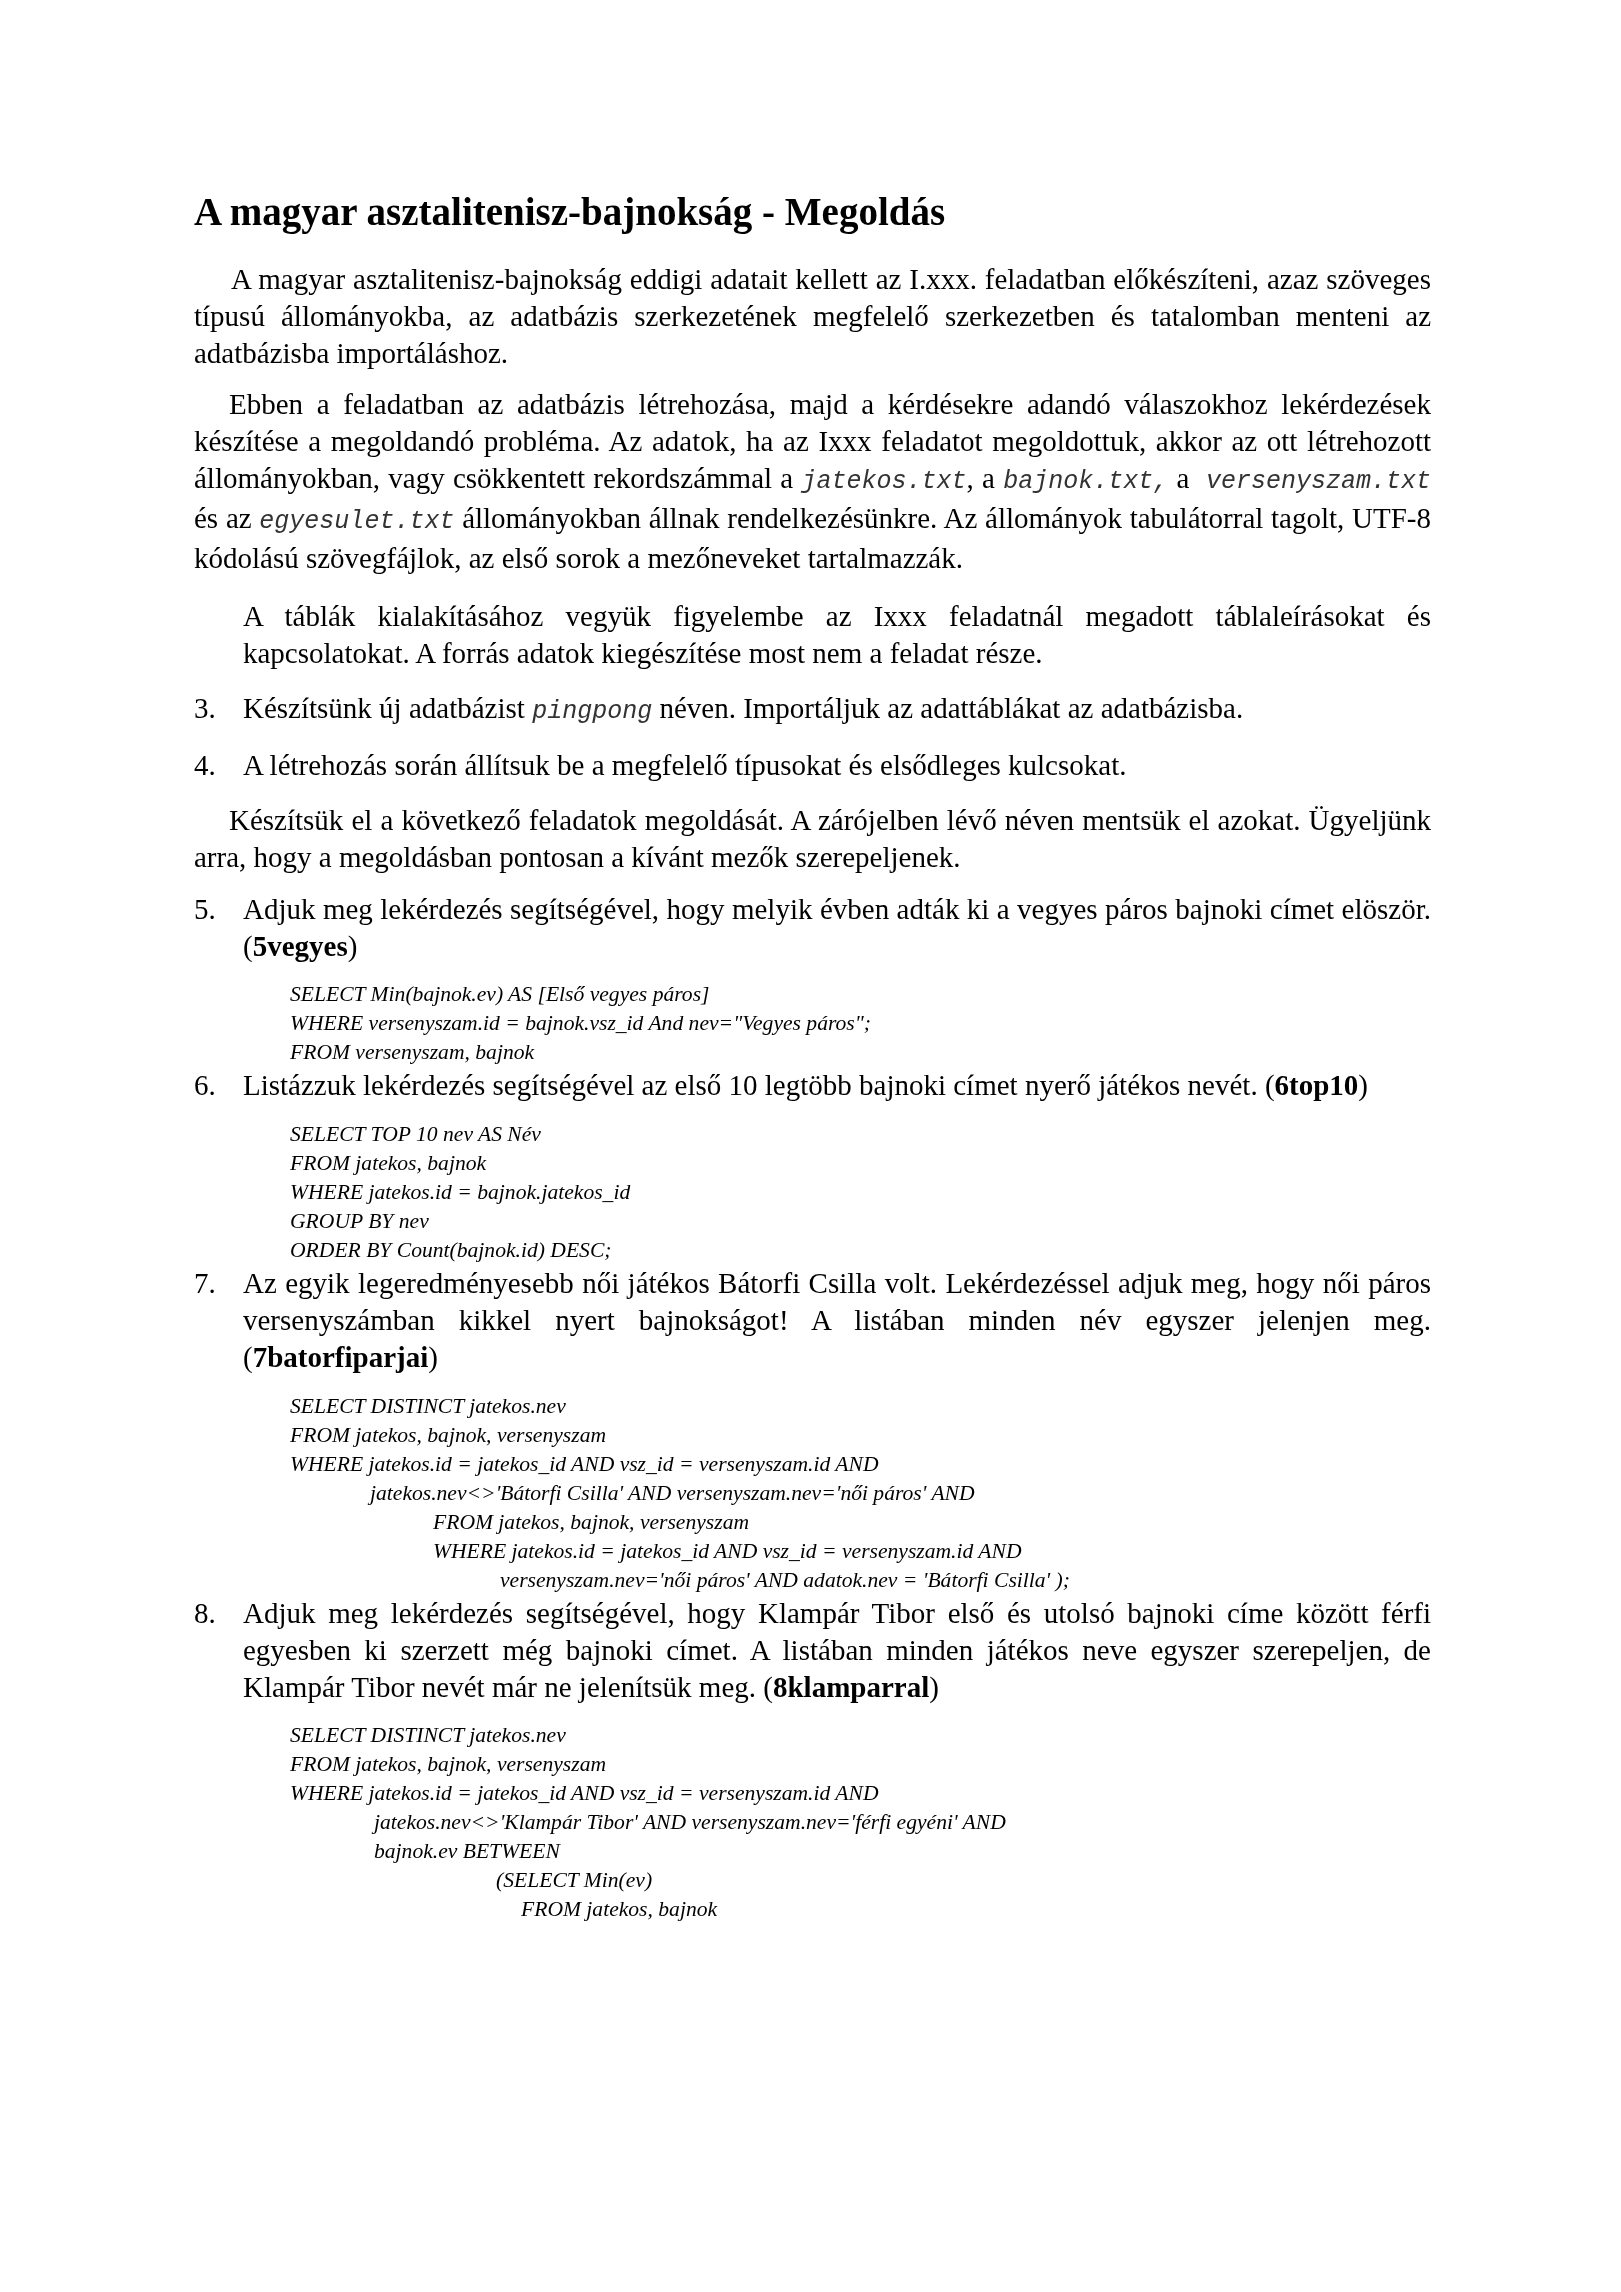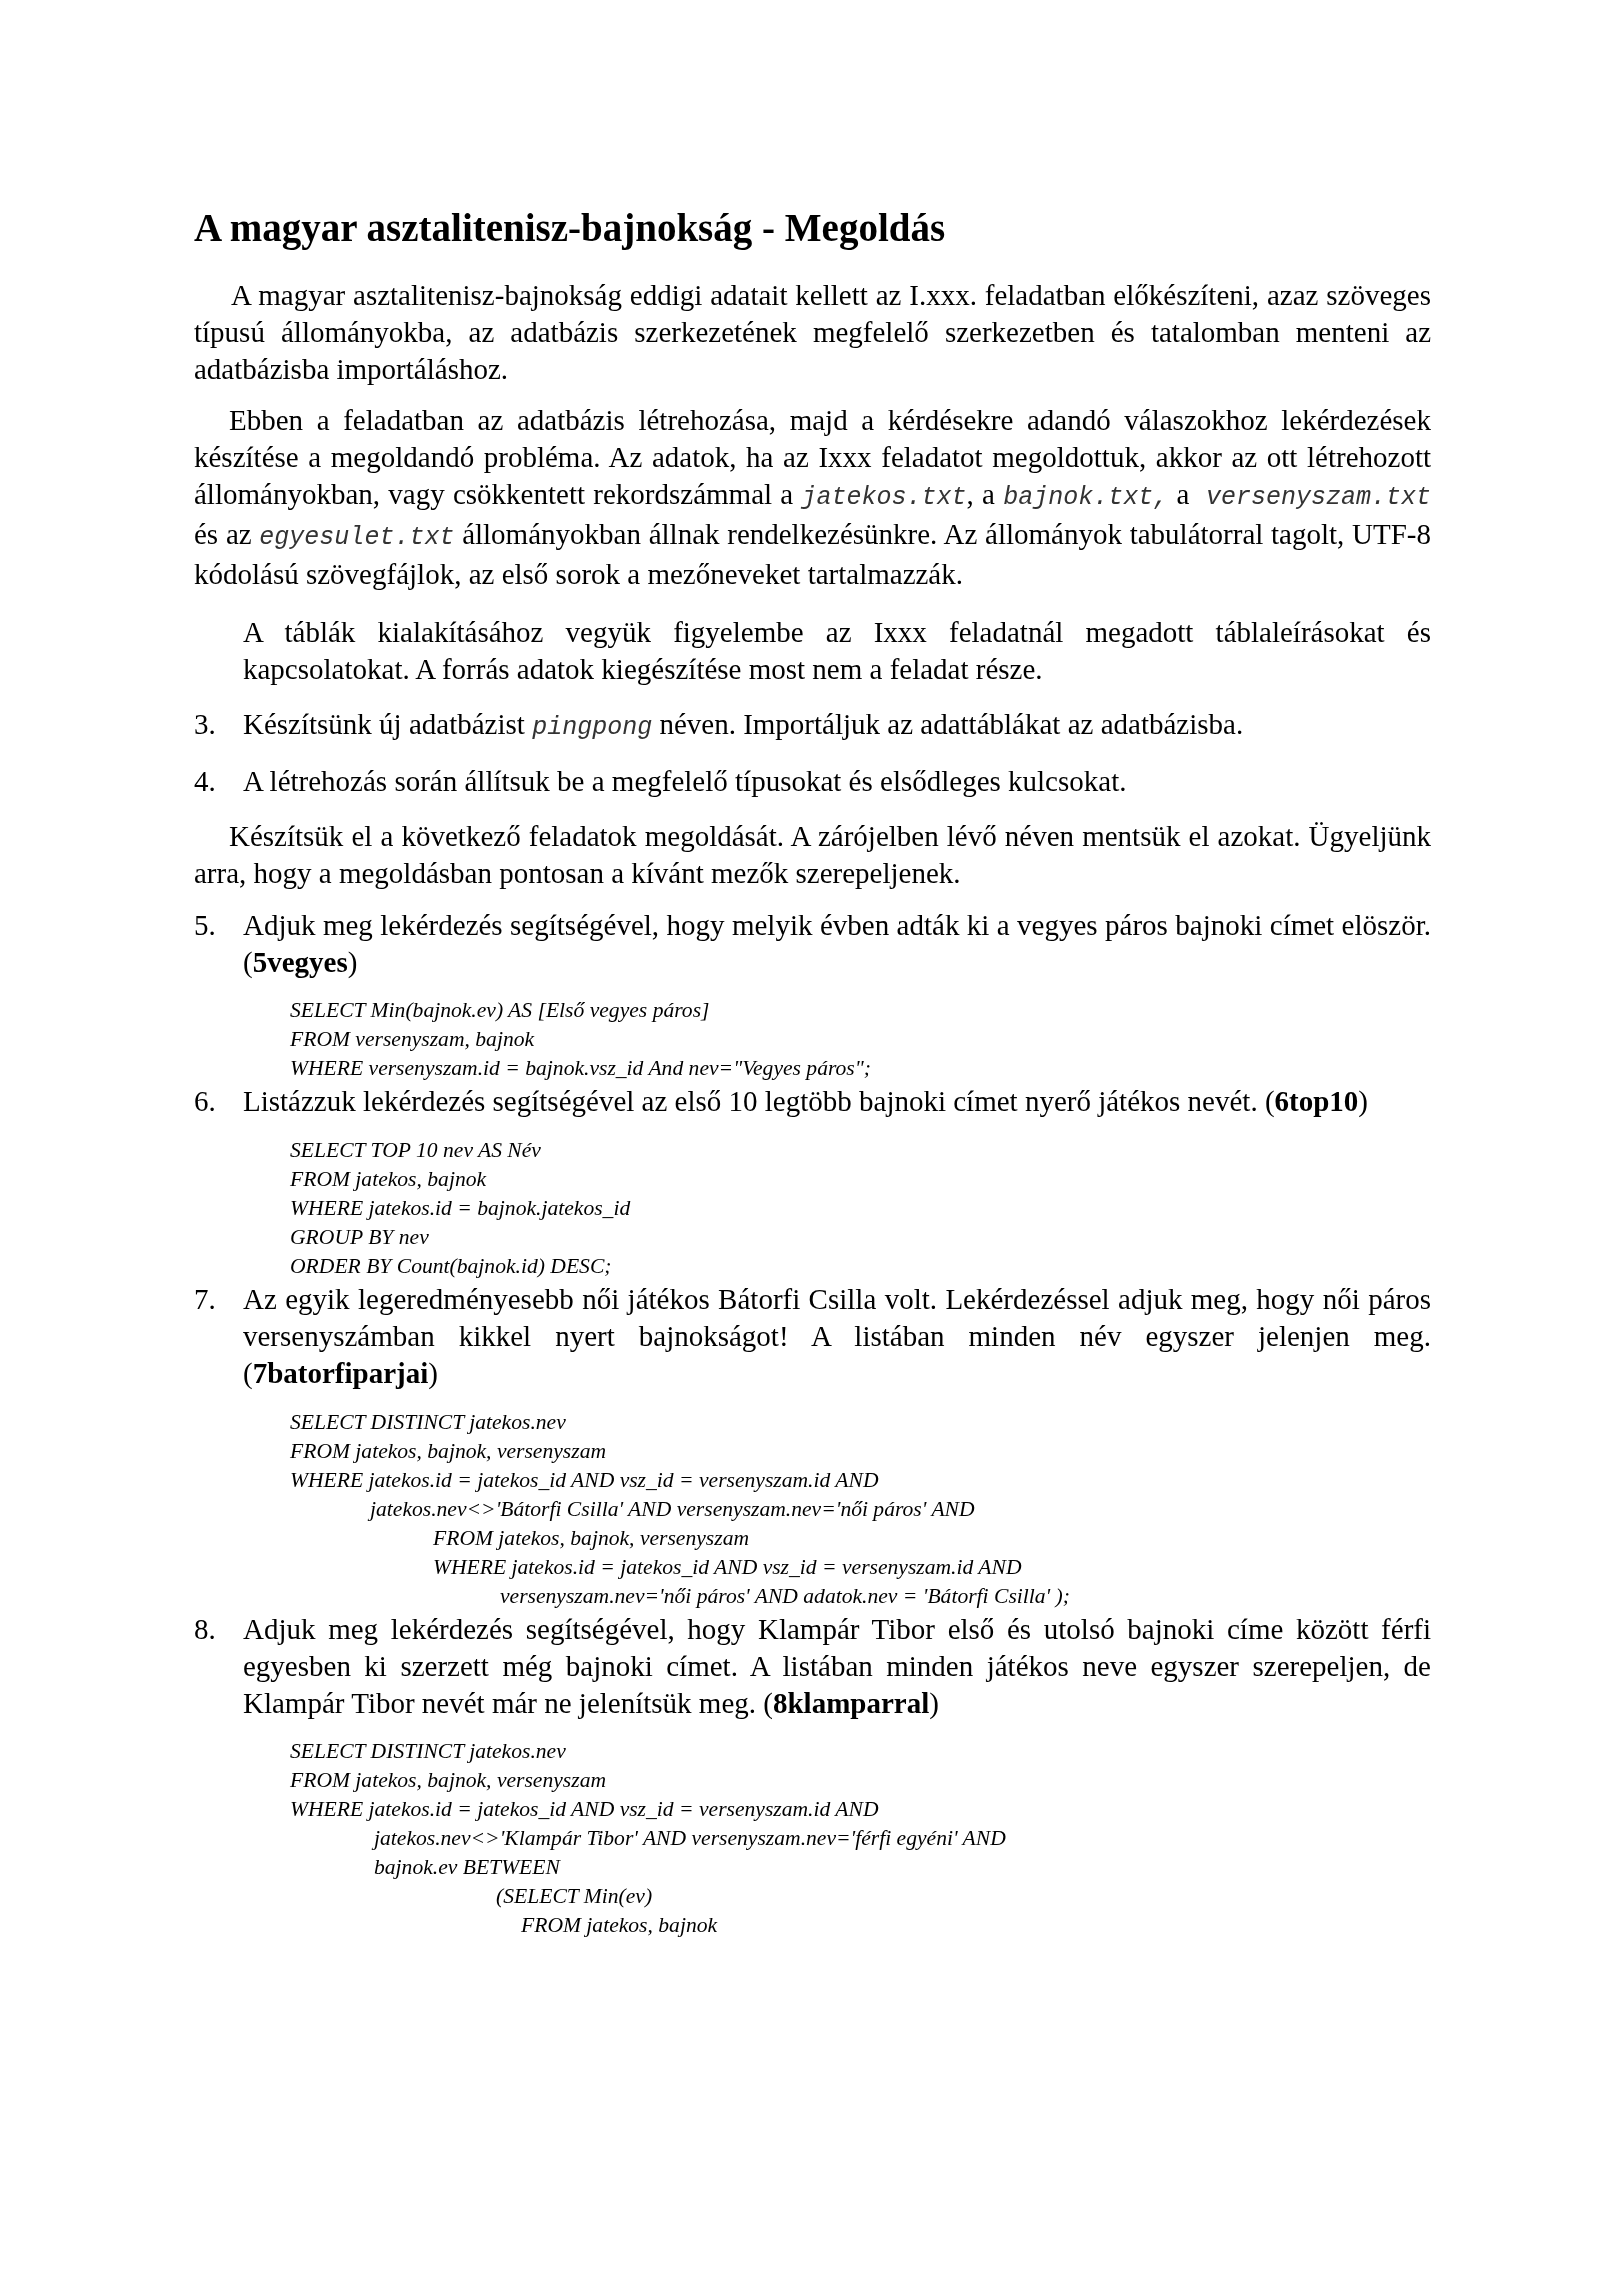--- a/index.html
+++ b/index.html
@@ -7,21 +7,21 @@
       width: 1621px;
       height: 2293px;
       position: relative;
       overflow: hidden;
       font-family: "Liberation Serif", serif;
       color: #000000;
     }
     .page {
       position: absolute;
       left: 194px;
-      top: 204px;
+      top: 188px;
       width: 1237px;
     }
     h1.title {
       font-family: "Liberation Serif", serif;
       font-weight: bold;
       font-size: 39px;
       line-height: 47px;
       margin: 0 0 25.5px 0;
     }
     p.body {
@@ -91,22 +91,22 @@
 
   <p class="body indent2">Készítsük el a következő feladatok megoldását. A zárójelben lévő néven mentsük el azokat. Ügyeljünk arra, hogy a megoldásban pontosan a kívánt mezők szerepeljenek.</p>
 
   <div class="list-item tight">
     <span class="list-num">5.</span>
     <span class="list-text"><span>Adjuk meg lekérdezés segítségével, hogy melyik évben adták ki a vegyes páros bajnoki címet elöször. (</span><span class="bold">5vegyes</span><span>)</span></span>
   </div>
   <div class="gap-sm"></div>
   <div class="sql">
     <span class="ln">SELECT Min(bajnok.ev) AS [Első vegyes páros]</span>
+    <span class="ln">WHERE versenyszam.id = bajnok.vsz_id And nev="Vegyes páros";</span>
     <span class="ln">FROM versenyszam, bajnok</span>
-    <span class="ln">WHERE versenyszam.id = bajnok.vsz_id And nev="Vegyes páros";</span>
   </div>
 
   <div class="list-item tight">
     <span class="list-num">6.</span>
     <span class="list-text"><span>Listázzuk lekérdezés segítségével az első 10 legtöbb bajnoki címet nyerő játékos nevét. (</span><span class="bold">6top10</span><span>)</span></span>
   </div>
   <div class="gap-sm"></div>
   <div class="sql">
     <span class="ln">SELECT TOP 10 nev AS Név</span>
     <span class="ln">FROM jatekos, bajnok</span>

